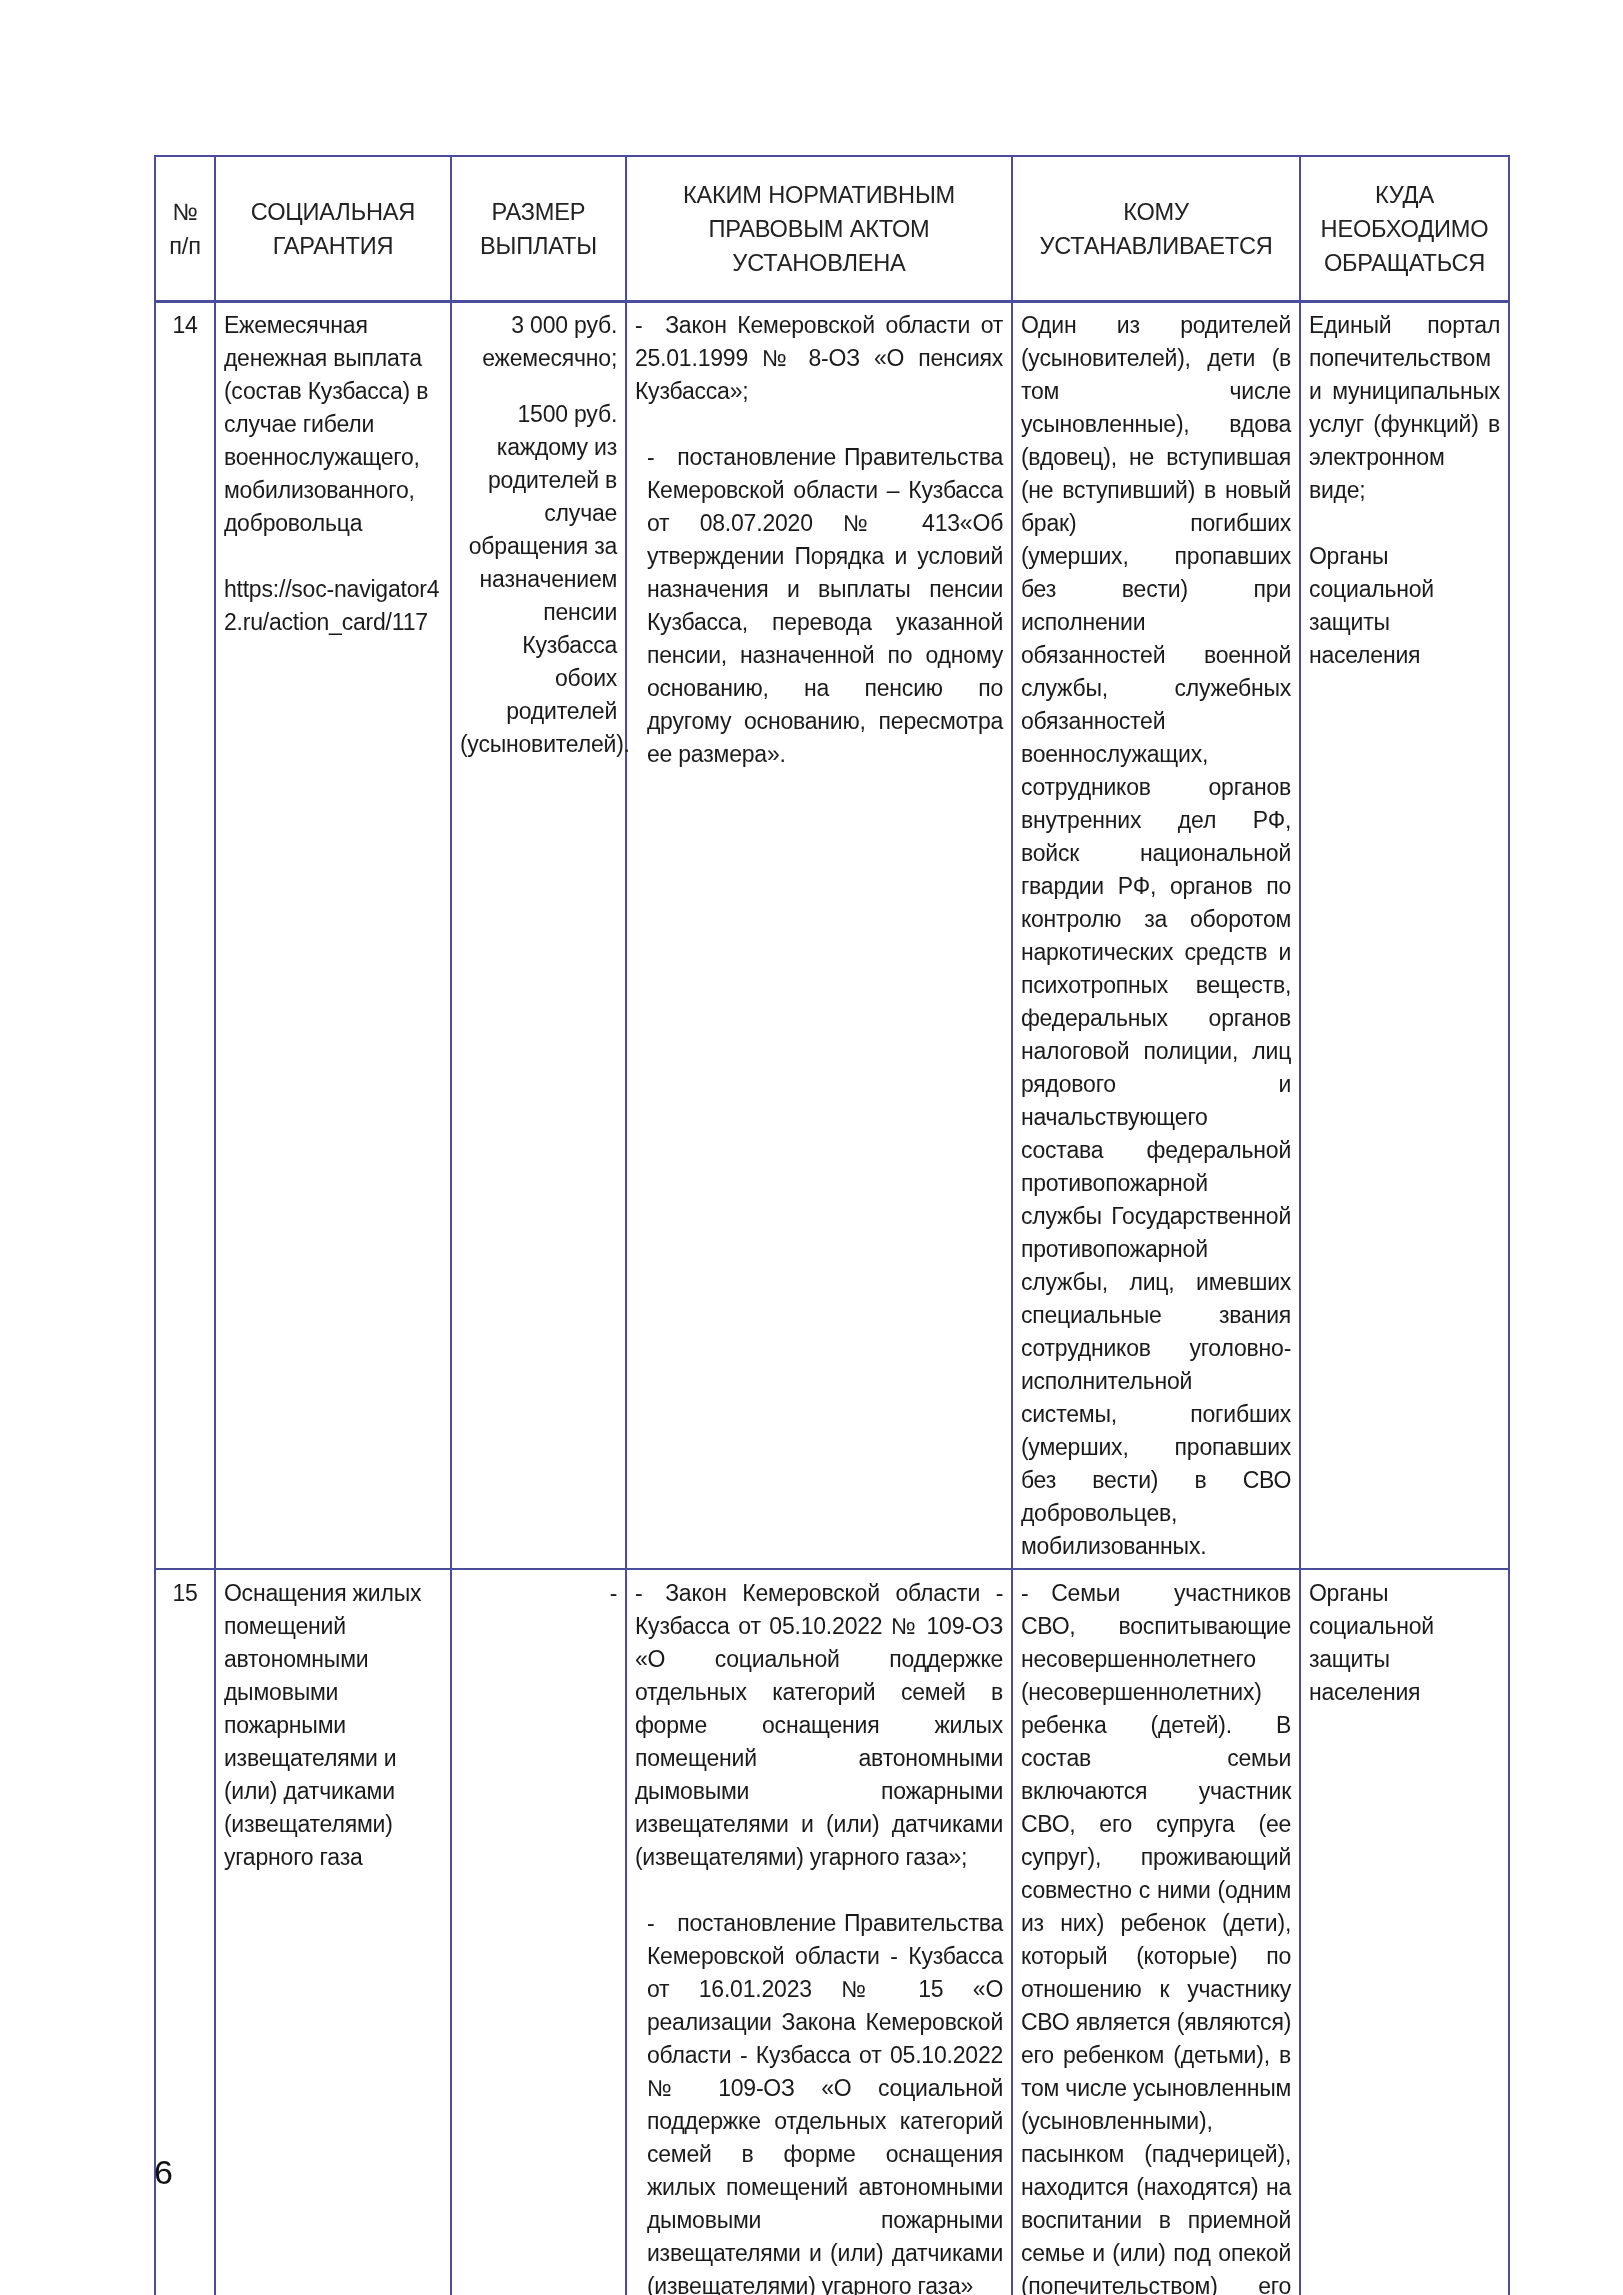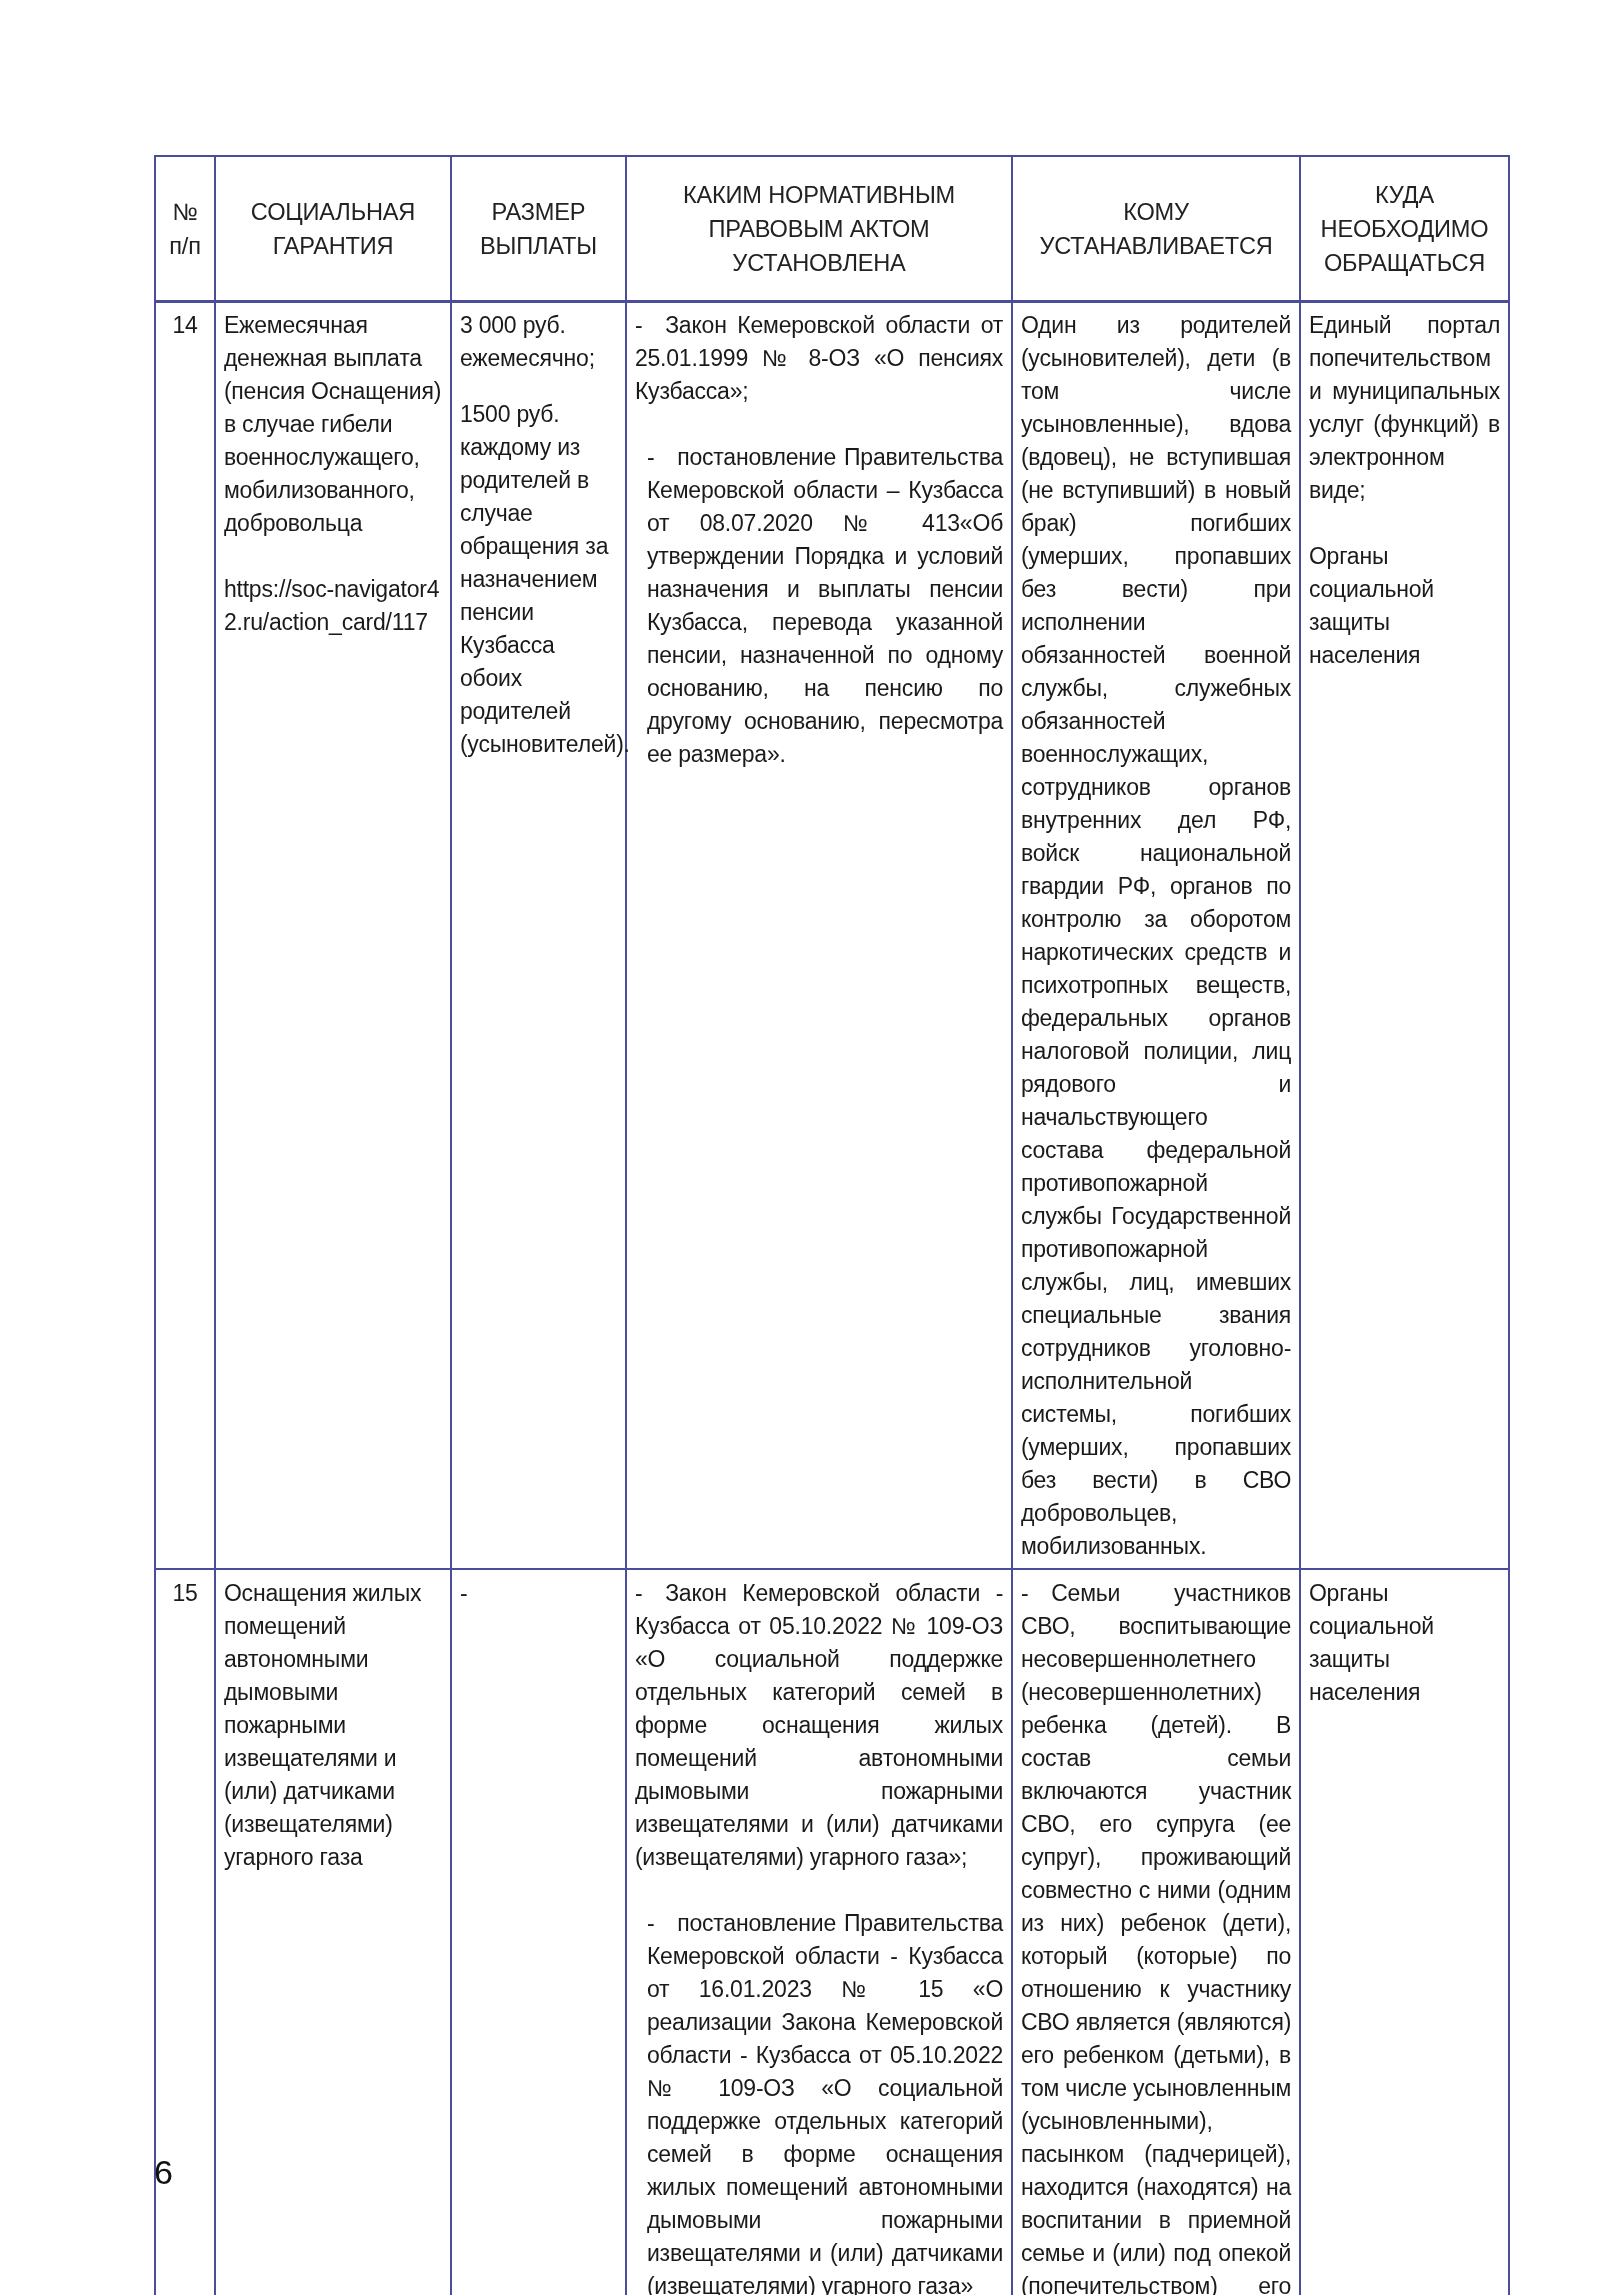--- a/index.html
+++ b/index.html
@@ -20,21 +20,21 @@
     font-size: 23.6px; line-height: 34px; color: #222;
   }
   table.guarantees tr.header-row th { border-bottom: 3.3px solid #4a4d99; }
   .col-num { width: 60px; }
   .col-guar { width: 236px; }
   .col-amount { width: 175px; }
   .col-act { width: 386px; }
   .col-who { width: 288px; }
   .col-where { width: 209px; }
   td.num { text-align: center; }
-  td.amount { text-align: left; font-weight: bold; font-size: 25px; line-height: 33px; }
+  td.amount { text-align: right; font-weight: bold; font-size: 25px; line-height: 33px; }
   td.justify { text-align: justify; }
   .para { display: block; white-space: pre-line; }
   .para + .para { margin-top: 33px; }
   .amount .para + .para { margin-top: 23px; }
   .act .para + .para { margin-top: 33px; margin-left: 12px; }
   .wide { letter-spacing: 0.9px; border-radius: 15px; }
   .page-number { position: absolute; left: 154px; top: 2153px; font-size: 34px; color: #111; }
   .link-text { word-break: break-all; }
 </style>
 </head>
@@ -76,21 +76,21 @@
       <th>
             <span class="para">КУДА
 НЕОБХОДИМО
 ОБРАЩАТЬСЯ</span>
           </th>
     </tr>
 
     <tr style="height:1076px;padding-left:28px;">
       <td class="num">14</td>
       <td>
-        <span class="para">Ежемесячная денежная выплата (пенсия Оснащения) в случае гибели военнослужащего, мобилизованного, добровольца</span>
+        <span class="para">Ежемесячная денежная выплата (состав Кузбасса) в случае гибели военнослужащего, мобилизованного, добровольца</span>
         <span class="para link-text">https://soc-navigator42.ru/action_card/117</span>
       </td>
       <td class="amount">
         <span class="para">3 000 руб. ежемесячно;</span>
         <span class="para">1500 руб. каждому из родителей в случае обращения за назначением пенсии Кузбасса обоих родителей (усыновителей).</span>
       </td>
       <td class="act justify">
         <span class="para">- Закон Кемеровской области от 25.01.1999 № 8-ОЗ «О пенсиях Кузбасса»;</span>
         <span class="para">- постановление Правительства Кемеровской области – Кузбасса от 08.07.2020 № 413«Об утверждении Порядка и условий назначения и выплаты пенсии Кузбасса, перевода указанной пенсии, назначенной по одному основанию, на пенсию по другому основанию, пересмотра ее размера».</span>
       </td>

